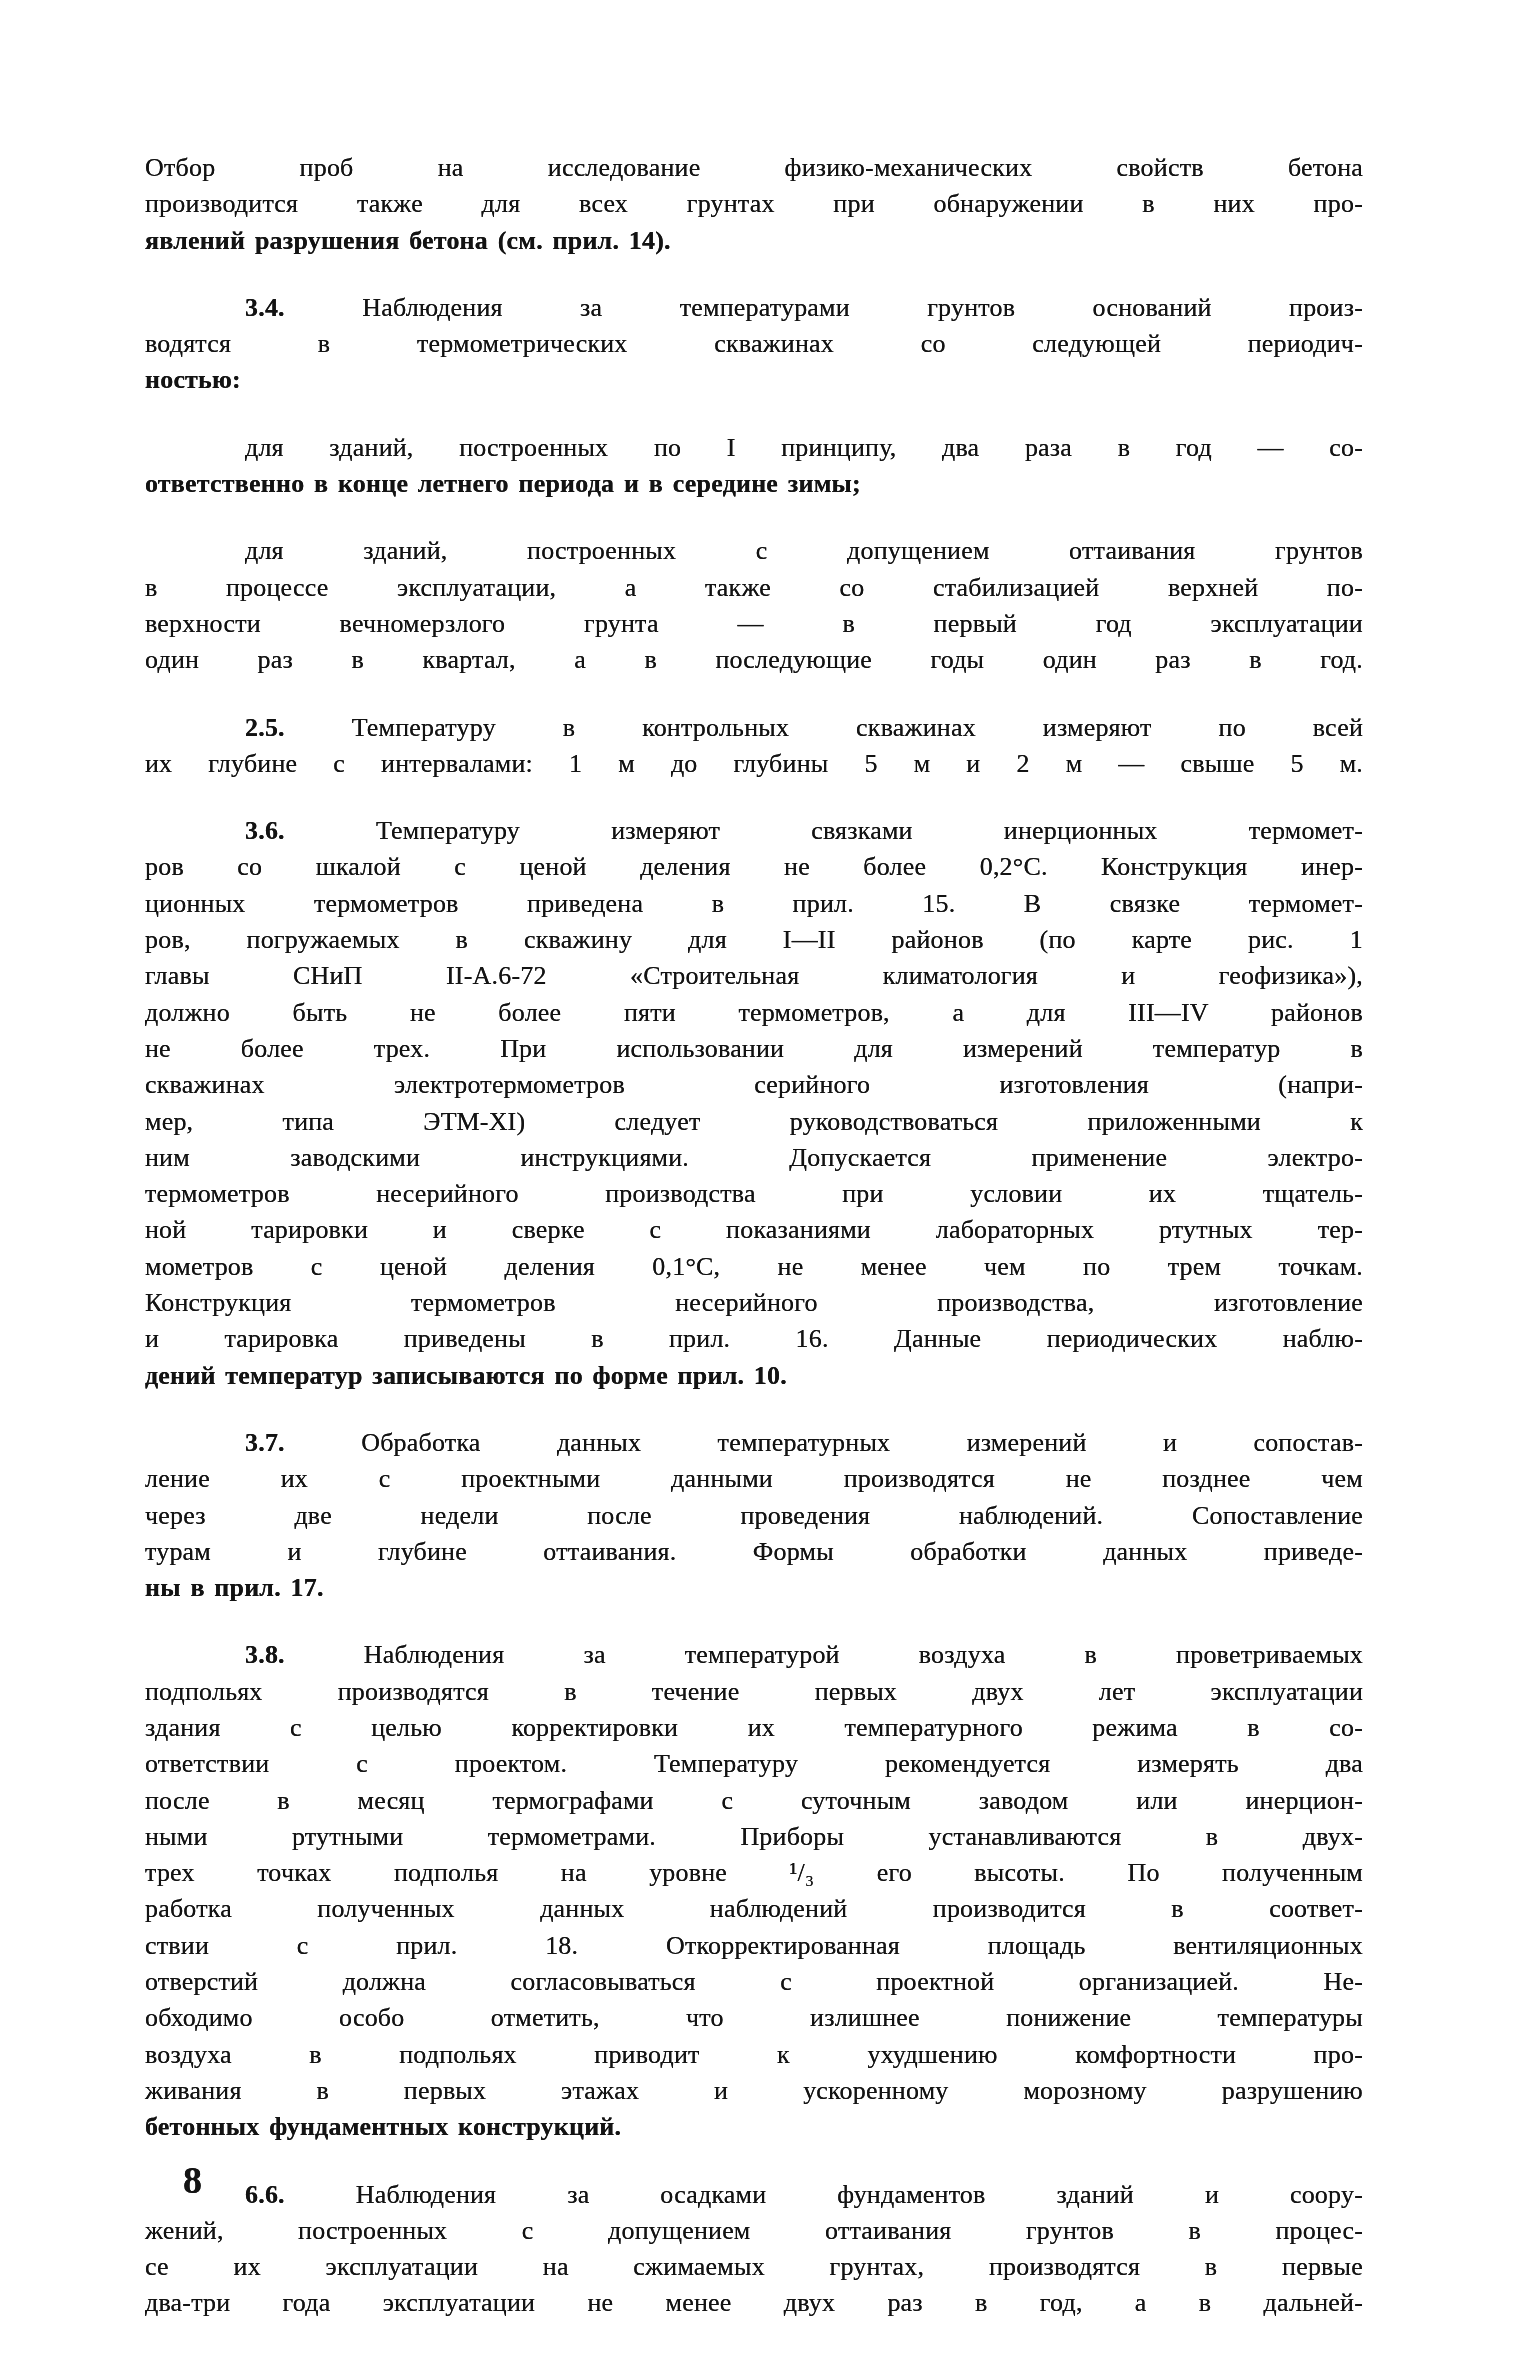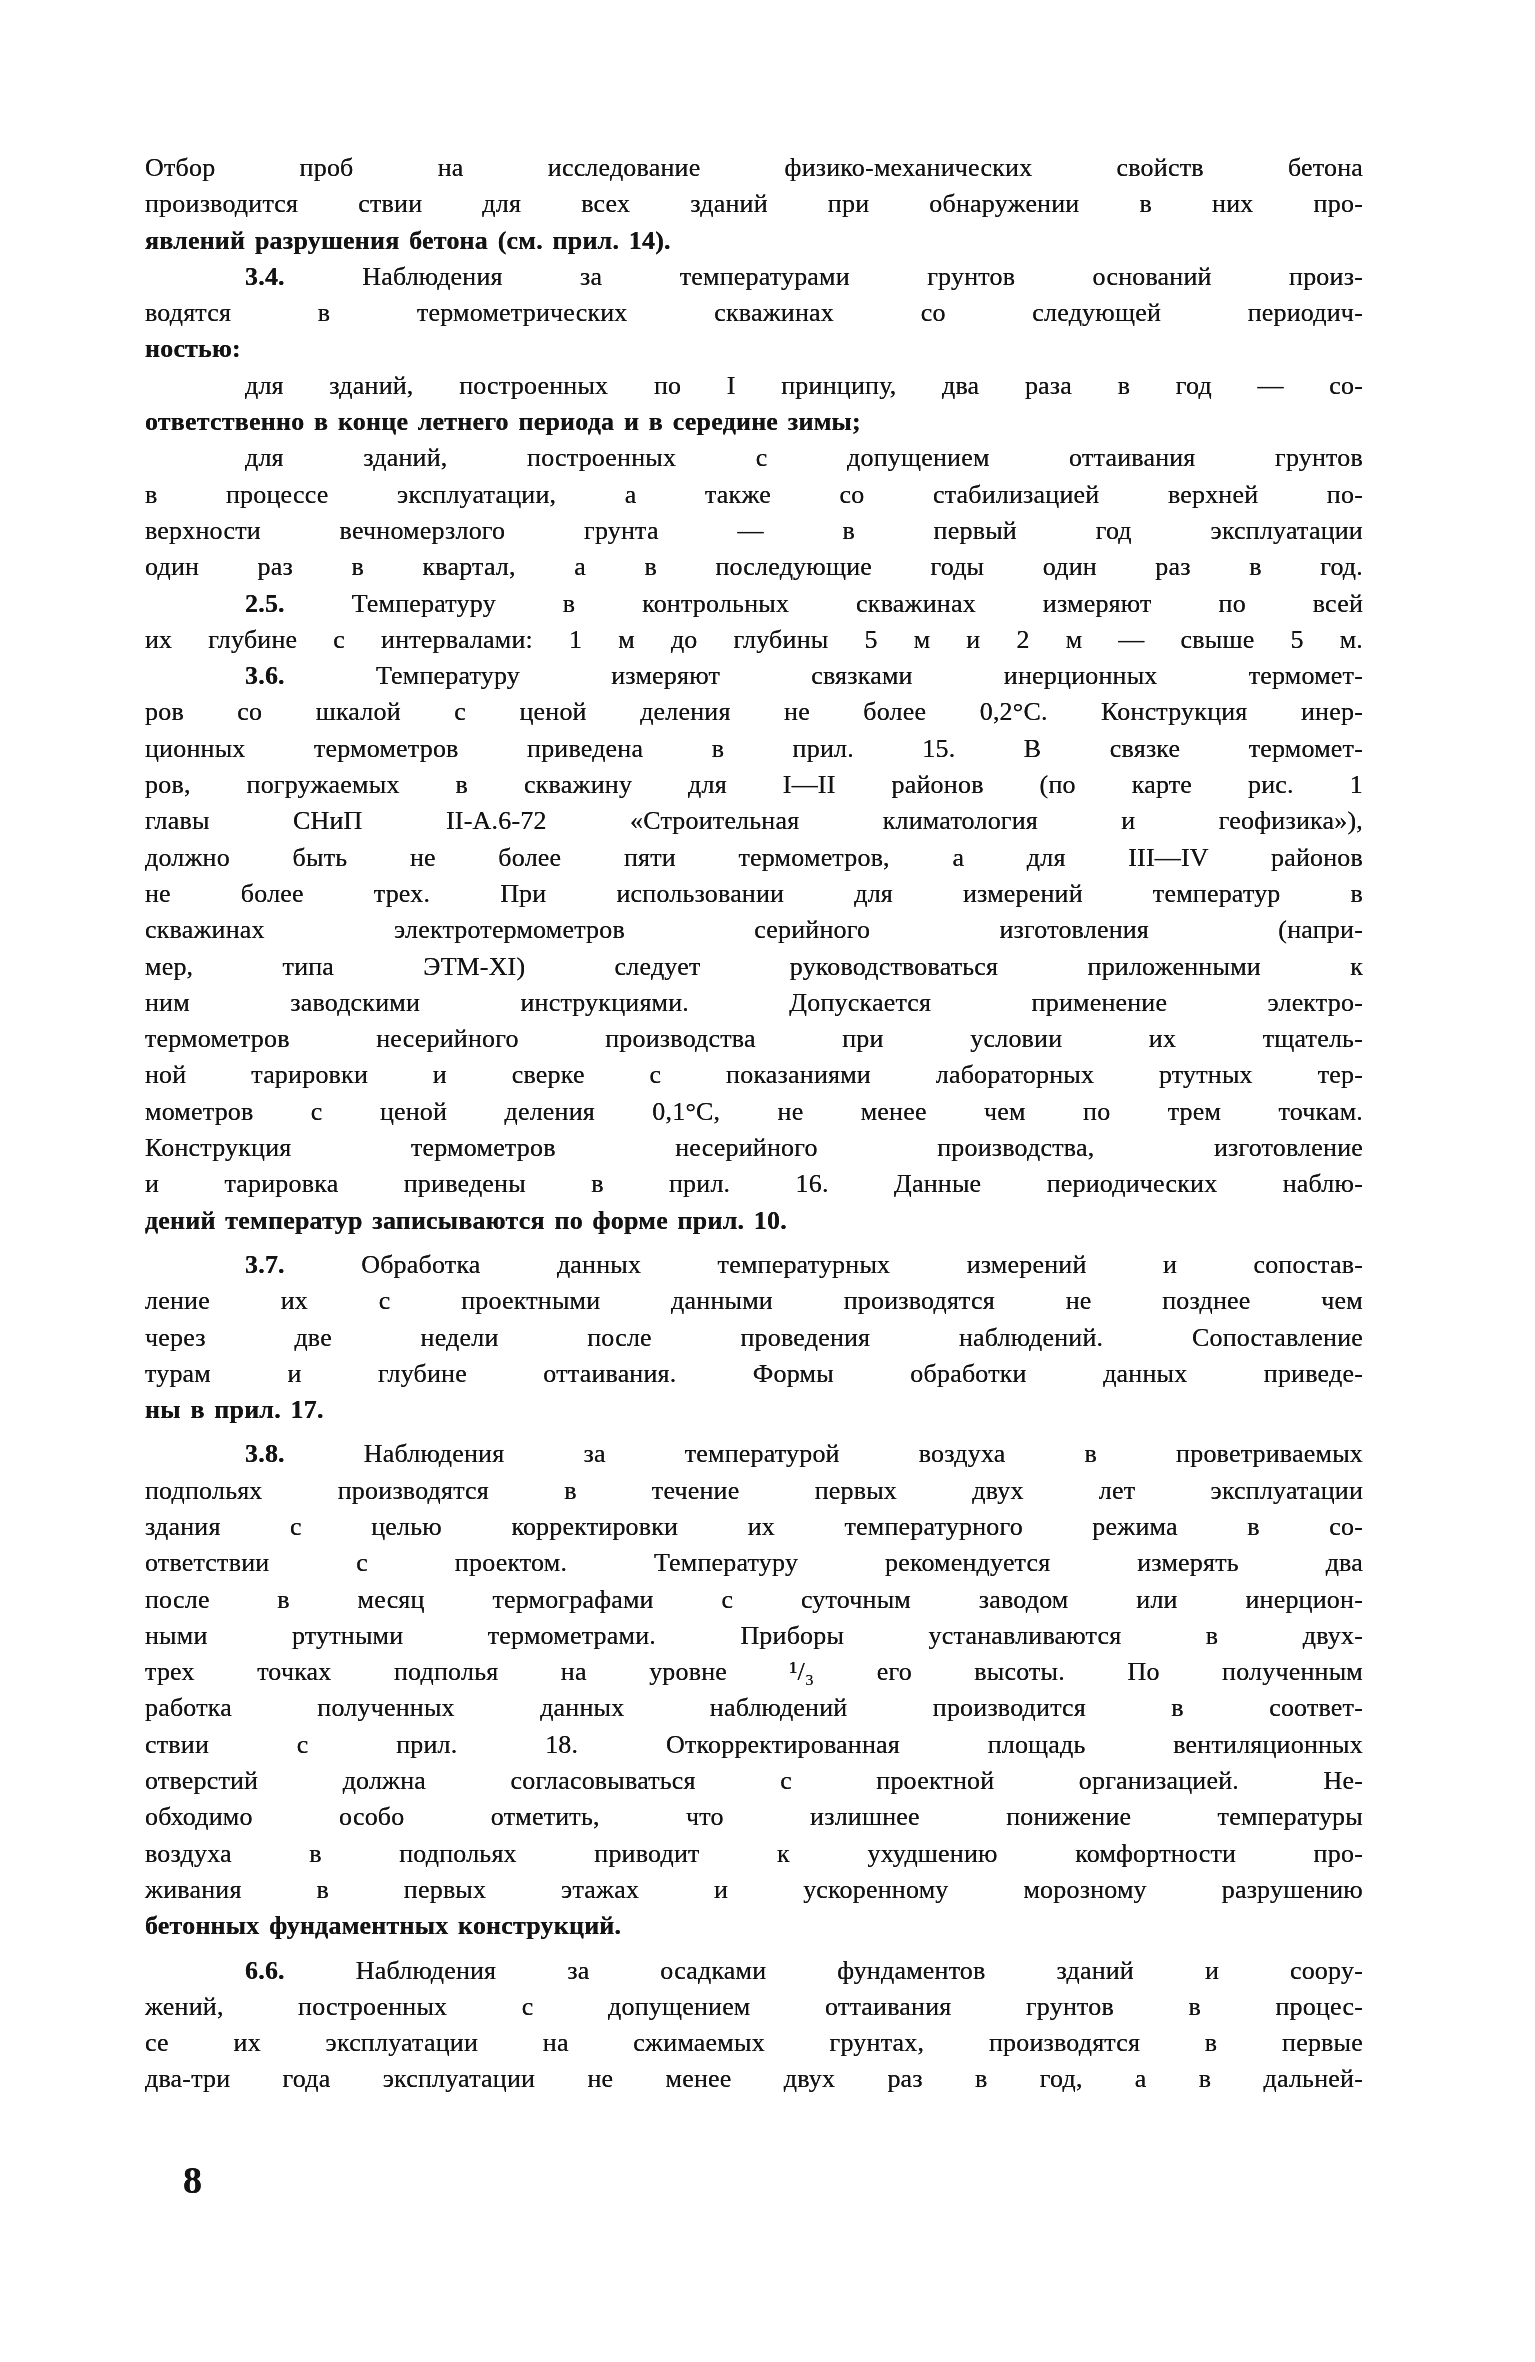--- a/index.html
+++ b/index.html
@@ -32,39 +32,39 @@
     text-shadow: 0 0 0.6px rgba(0,0,0,0.85);
   }
   .para { margin: 0; }
   .para.extra { margin-top: 8px; }
   .line {
     text-align: justify;
     white-space: normal;
   }
   .line.j { text-align-last: justify; }
   .line.l { text-align-last: left; font-weight: bold; }
-  .line.indent { text-indent: 100px; }
+  .line.indent { text-indent: 100px; margin-top: 31px; }
   .num { font-weight: bold; }
   .page-number {
     position: absolute;
     left: 183px;
     top: 2158px;
     font-size: 38px;
     font-weight: bold;
     text-shadow: 0 0 0.6px rgba(0,0,0,0.85);
   }
 </style>
 </head>
 <body>
 
 <div class="scan-page">
   <div class="text-block" id="text-block">
       <div class="para">
         <div class="line j">Отбор проб на исследование физико-механических свойств бетона</div>
-        <div class="line j">производится ствии для всех зданий при обнаружении в них про-</div>
+        <div class="line j">производится также для всех грунтах при обнаружении в них про-</div>
         <div class="line l">явлений разрушения бетона (см. прил. 14).</div>
       </div>
       <div class="para">
         <div class="line j indent"><span class="num">3.4.</span> Наблюдения за температурами грунтов оснований произ-</div>
         <div class="line j">водятся в термометрических скважинах со следующей периодич-</div>
         <div class="line l">ностью:</div>
       </div>
       <div class="para">
         <div class="line j indent">для зданий, построенных по I принципу, два раза в год — со-</div>
         <div class="line l">ответственно в конце летнего периода и в середине зимы;</div>

